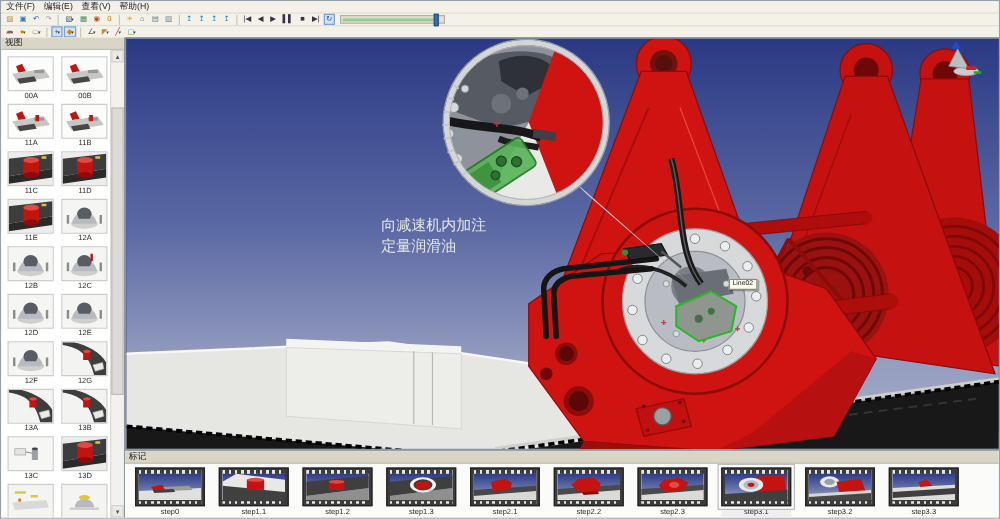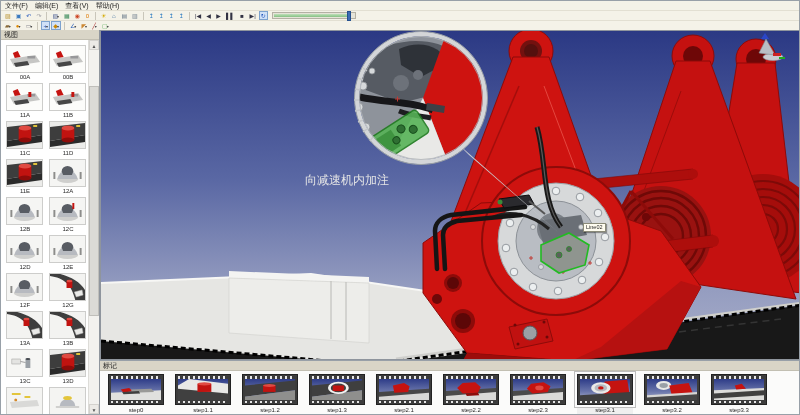--- a/index.html
+++ b/index.html
@@ -584,20 +584,21 @@
             <ellipse cx="672" cy="26" rx="10" ry="3.5" fill="#c9ccd0" stroke="#9aa0a6" stroke-width="0.6"></ellipse>
             <polygon points="665,8 674,24 658,22" fill="#b9bec4" stroke="#888d93" stroke-width="0.6"></polygon>
             <polygon points="664,2 668,8 660,8" fill="#2a46c8"></polygon>
             <rect x="672" y="22" width="8" height="3" fill="#c22"></rect>
             <rect x="678" y="26" width="6" height="2" fill="#2a2"></rect>
           </g>
         </svg>
 
         <div class="annotation">
           <div>向减速机内加注</div>
+          <div>定量润滑油</div>
         </div>
         <div class="part-label">Line02</div>
       </div>
 
       <div class="steps-panel">
         <div class="steps-header">标记</div>
         <div class="steps-row">
             <div class="step">
               <div class="film">
                 <div class="inner">

